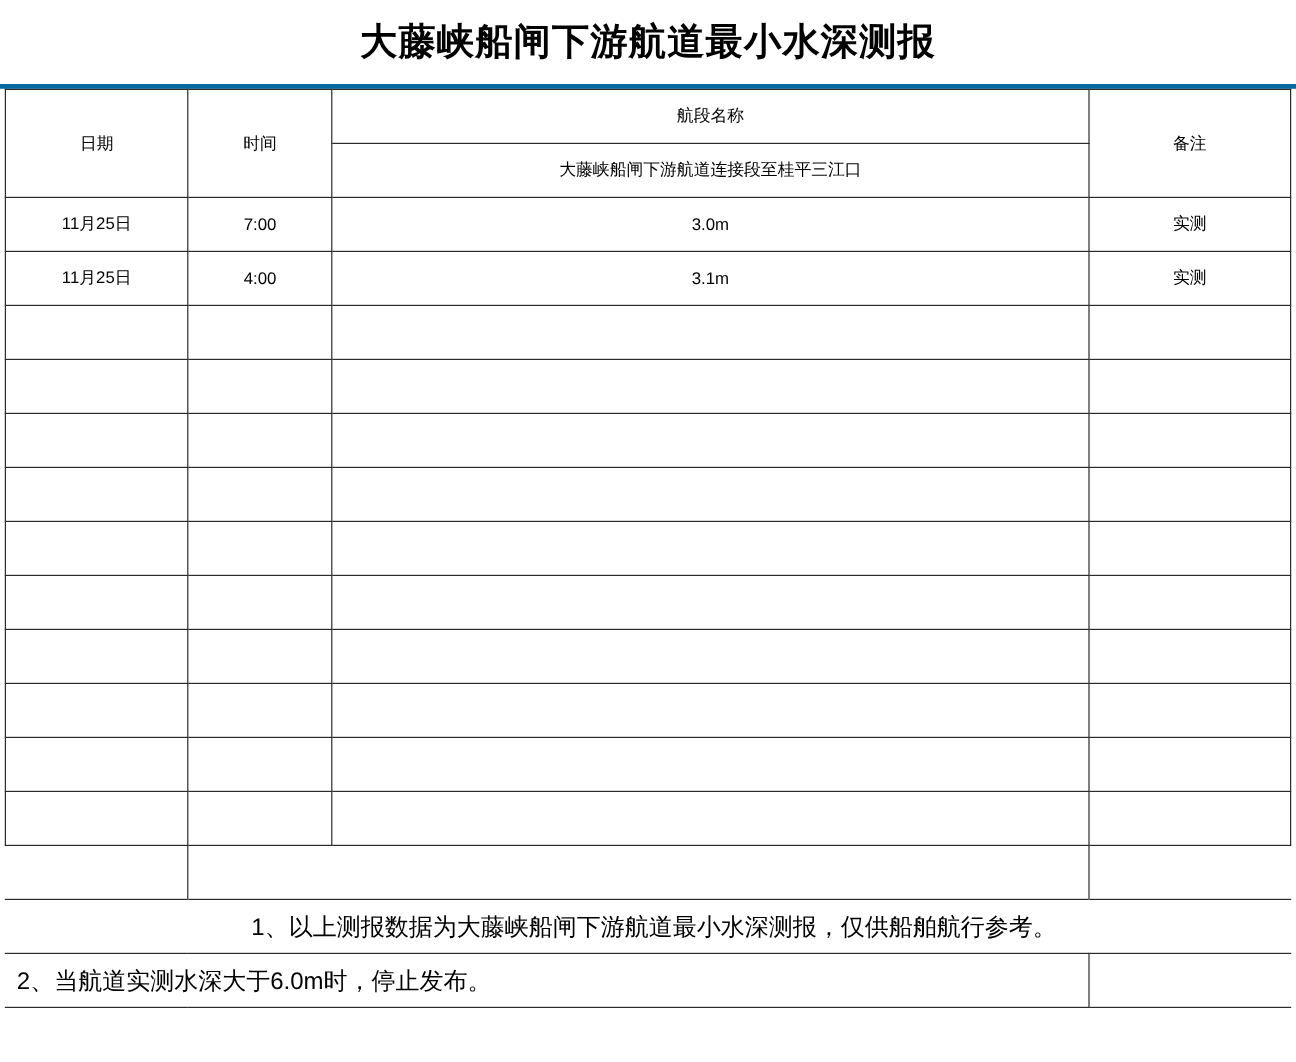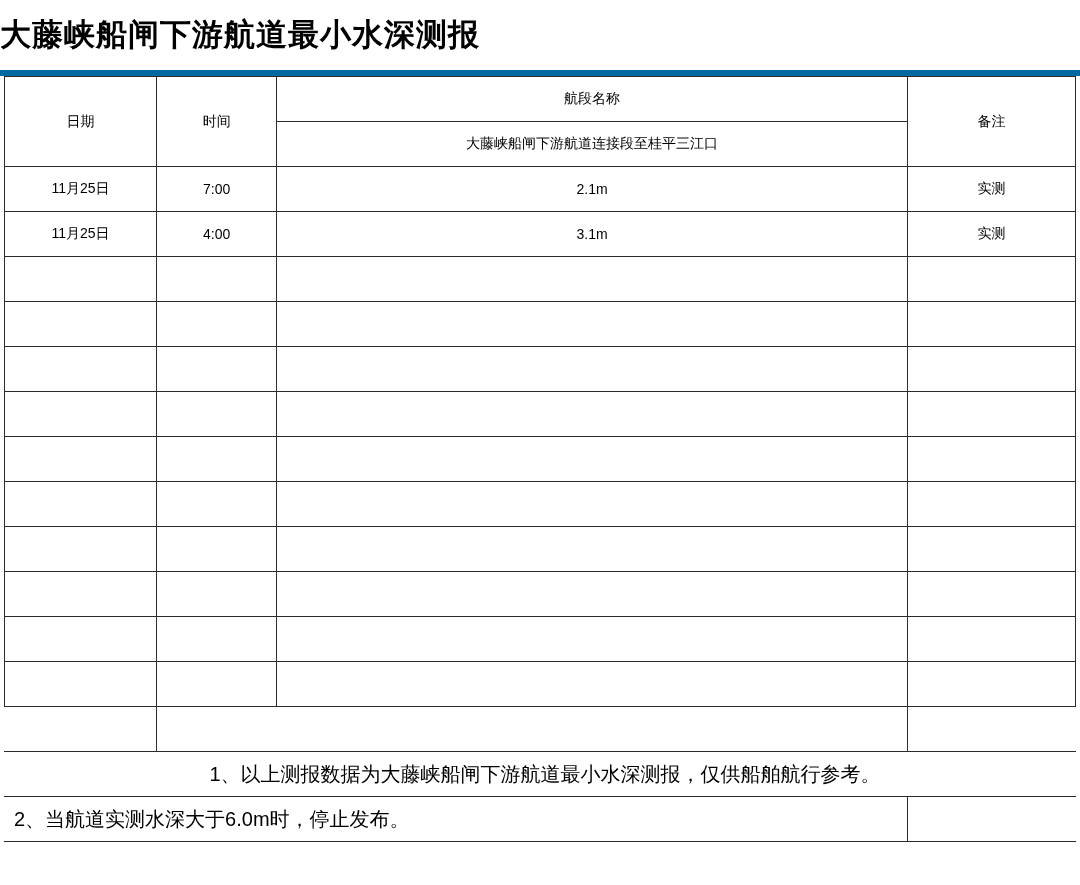--- a/index.html
+++ b/index.html
@@ -18,21 +18,22 @@
     position: relative;
     width: 1080px;
     height: 885px;
     box-sizing: border-box;
   }
   
   .title-row {
     height: 70px;
     display: flex;
     align-items: center;
-    border-bottom: 6px solid #0369a1;
+    justify-content: center;
+    border-bottom: 4px solid #0369a1;
   }
   .title-text {
     font-size: 31px;
     font-weight: bold;
     letter-spacing: 1px;
     color: #000;
   }
   
   table.main {
     width: 1072px;
@@ -106,21 +107,21 @@
         <td class="hd-cell seg-title">航段名称</td>
         <td class="hd-tall" rowspan="2">备注</td>
       </tr>
       <tr>
         <td class="hd-cell seg-sub">大藤峡船闸下游航道连接段至桂平三江口</td>
       </tr>
 
       <tr class="data-row">
         <td>11月25日</td>
         <td>7:00</td>
-        <td>2.1m</td>
+        <td>3.0m</td>
         <td>实测</td>
       </tr>
       <tr class="data-row">
         <td>11月25日</td>
         <td>4:00</td>
         <td>3.1m</td>
         <td>实测</td>
       </tr>
 
       <tr class="empty-row">

